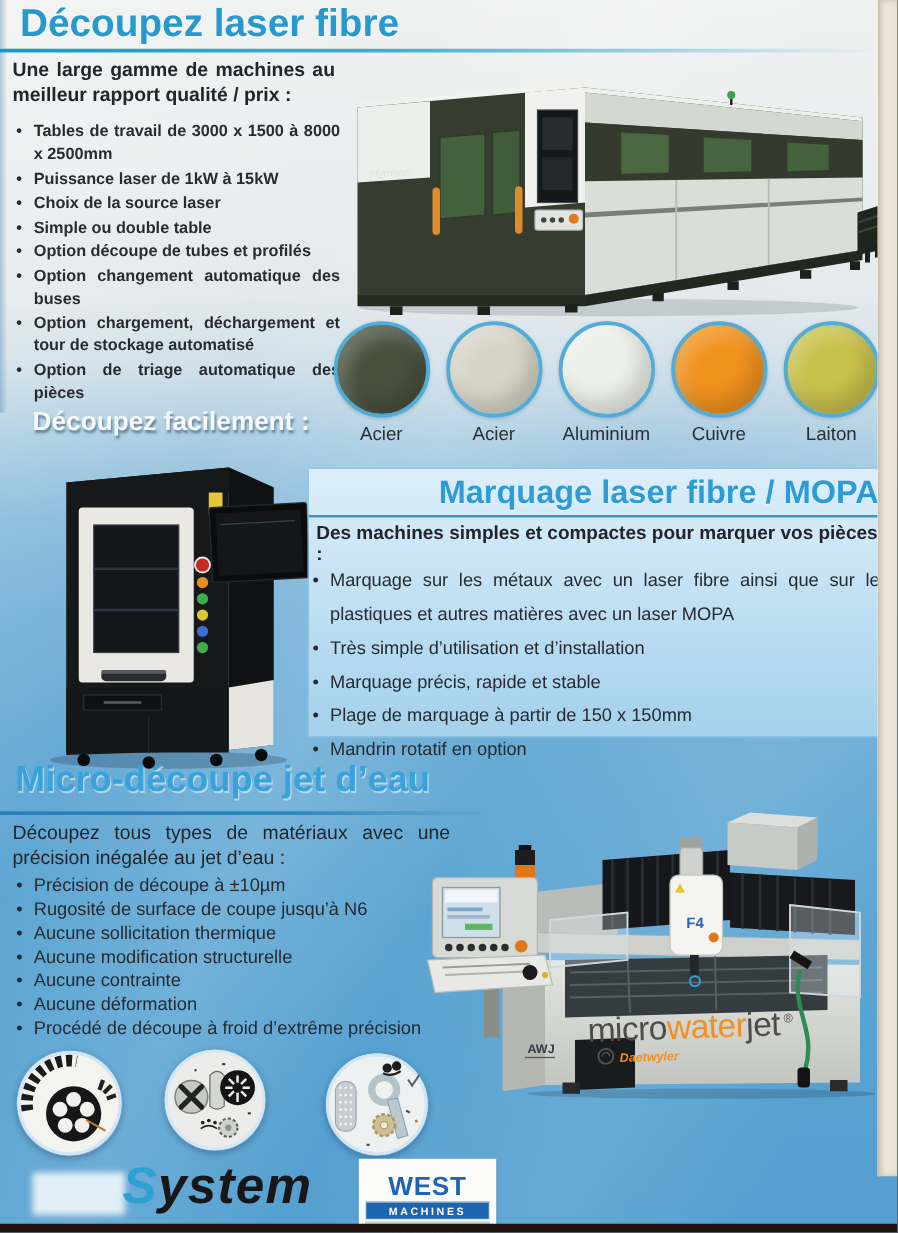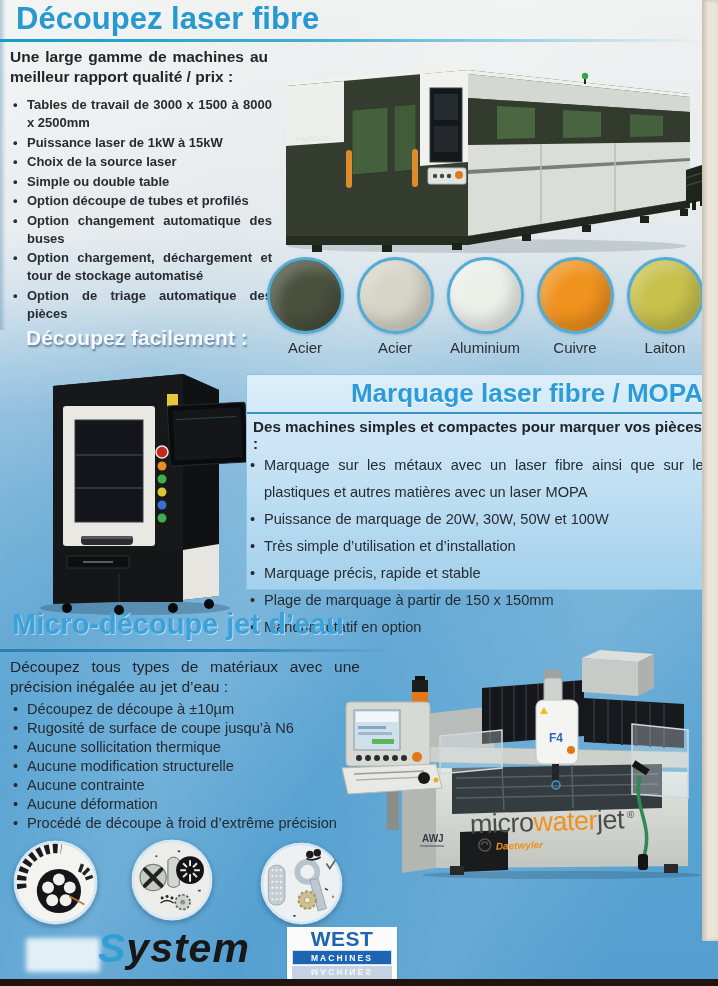--- a/index.html
+++ b/index.html
@@ -54,21 +54,21 @@
   .bullets3 li{line-height:19px;}
   .machine3{position:absolute;left:332px;top:618px;width:380px;height:262px;}
   .sample{position:absolute;border-radius:50%;overflow:hidden;box-shadow:0 2px 5px rgba(20,50,80,.35);}
   .sample svg{display:block;}
   .blurbox{position:absolute;left:26px;top:938px;width:74px;height:34px;border-radius:2px;
     background:rgba(247,250,252,.85);filter:blur(2.5px);}
   .sys{position:absolute;left:98px;top:925px;font-style:italic;font-weight:600;font-size:41px;
     letter-spacing:1px;color:#171717;}
   .sys .s{color:#2f9fd4;}
   .west{position:absolute;left:287px;top:927px;width:110px;height:56px;background:#fbfbfa;
-    text-align:center;box-sizing:border-box;padding-top:1px;box-shadow:0 1px 2px rgba(20,50,80,.3);}
+    text-align:center;box-sizing:border-box;padding-top:12px;box-shadow:0 1px 2px rgba(20,50,80,.3);}
   .west .w1{color:#1d64b2;font-weight:800;font-size:21px;letter-spacing:.5px;line-height:1;}
   .west .w2{margin:1px 5px 0;background:#1d64b2;color:#fff;font-size:8.5px;letter-spacing:2.1px;
     font-weight:700;padding:2px 0 1px;border:1px solid #cfe0f0;}
   .west .w3{margin:1px 5px 0;transform:scaleY(-1);opacity:.42;filter:blur(.4px);background:#7b9cc6;
     color:#eef3f9;font-size:8.5px;letter-spacing:2.1px;font-weight:700;padding:2px 0 1px;}
   .rstrip{position:absolute;left:702px;top:0;width:16px;height:941px;
     background:linear-gradient(to right,#f1ebdf,#e9e1d1);
     box-shadow:inset 3px 0 4px rgba(145,135,110,.45);}
   .bstrip{position:absolute;left:0;top:979px;width:718px;height:7px;background:#22130f;}
 </style>
@@ -213,33 +213,32 @@
         <circle cx="186" cy="244" r="5" fill="#0a0b0c"></circle>
     </svg>
   </div>
 
   <div class="panel2">
     <div class="h2">Marquage laser fibre / MOPA</div>
     <div class="rule2"></div>
     <div class="intro2">Des machines simples et compactes pour marquer vos pièces :</div>
     <ul class="bl bullets2">
       <li>Marquage sur les métaux avec un laser fibre ainsi que sur les plastiques et autres matières avec un laser MOPA</li>
-      <li>Puissance de marquage de 20W, 30W, 50W et 100W</li>
       <li>Très simple d’utilisation et d’installation</li>
       <li>Marquage précis, rapide et stable</li>
       <li>Plage de marquage à partir de 150 x 150mm</li>
       <li>Mandrin rotatif en option</li>
     </ul>
   </div>
 
   <div class="h3">Micro-découpe jet d’eau</div>
   <div class="rule3"></div>
   <div class="intro3">Découpez tous types de matériaux avec une précision inégalée au jet d’eau :</div>
   <ul class="bl bullets3">
-    <li>Découpez de découpe à ±10µm</li>
+    <li>Précision de découpe à ±10µm</li>
     <li>Rugosité de surface de coupe jusqu’à N6</li>
     <li>Aucune sollicitation thermique</li>
     <li>Aucune modification structurelle</li>
     <li>Aucune contrainte</li>
     <li>Aucune déformation</li>
     <li>Procédé de découpe à froid d’extrême précision</li>
   </ul>
 
   <div class="machine3">
     <svg viewBox="0 0 368 262" width="368" height="262">

